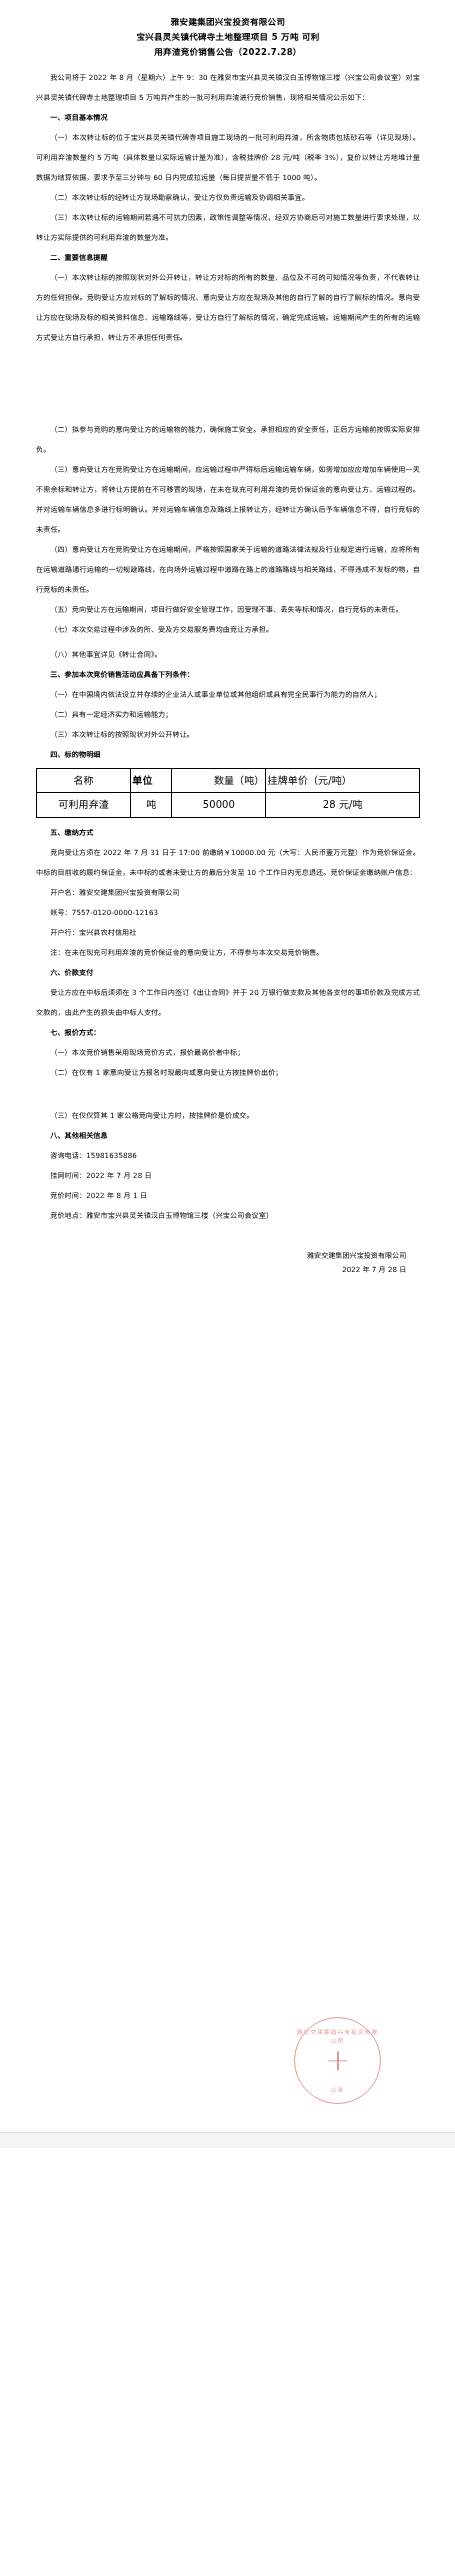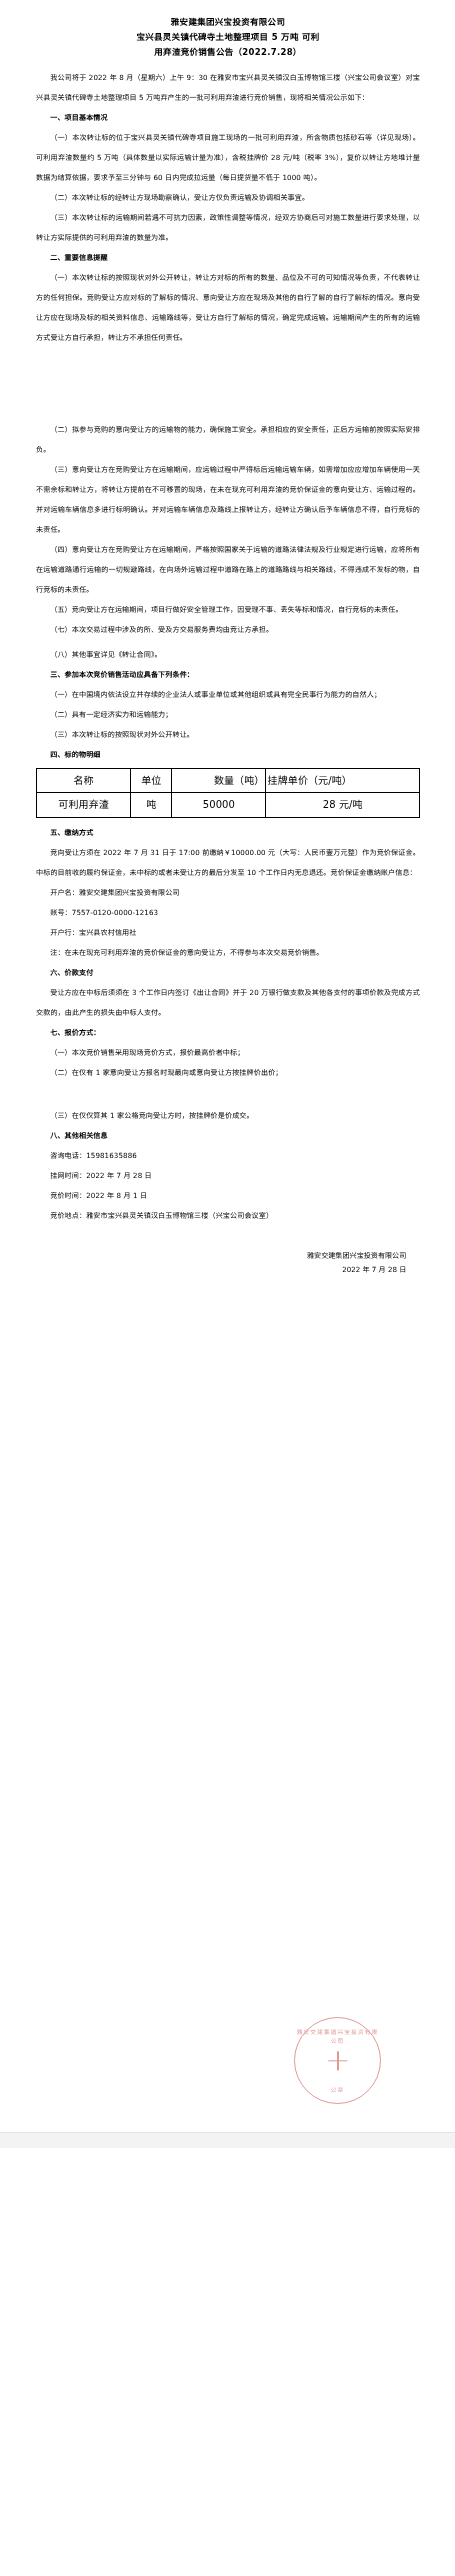--- a/index.html
+++ b/index.html
@@ -129,21 +129,21 @@
       <p class="sec">三、参加本次竞价销售活动应具备下列条件：</p>
       <p class="ind">（一）在中国境内依法设立并存续的企业法人或事业单位或其他组织或具有完全民事行为能力的自然人；</p>
       <p class="ind">（二）具有一定经济实力和运输能力；</p>
       <p class="ind">（三）本次转让标的按照现状对外公开转让。</p>
       <p class="sec">四、标的物明细</p>
 
       <table style="width:100%;border-collapse:collapse;margin:3.4px 0 5.7px 0;font-size:10px;">
         <thead>
           <tr>
             <th style="border:0.6px solid #000;padding:1.7px 1.1px;font-weight:normal;text-align:center;">名称</th>
-            <th style="border:0.6px solid #000;padding:1.7px 1.1px;font-weight:normal;text-align:center;">单位</th>
+            <th style="border:0.6px solid #000;padding:1.7px 1.1px;font-weight:bold;text-align:left;">单位</th>
             <th style="border:0.6px solid #000;padding:1.7px 1.1px;font-weight:normal;text-align:right;">数量（吨）</th>
             <th style="border:0.6px solid #000;padding:1.7px 1.1px;font-weight:normal;">挂牌单价（元/吨）</th>
           </tr>
         </thead>
         <tbody>
           <tr>
             <td style="border:0.6px solid #000;padding:1.7px 1.1px;text-align:center;">可利用弃渣</td>
             <td style="border:0.6px solid #000;padding:1.7px 1.1px;text-align:center;">吨</td>
             <td style="border:0.6px solid #000;padding:1.7px 1.1px;text-align:center;margin-left:36px;">50000</td>
             <td style="border:0.6px solid #000;padding:1.7px 1.1px;text-align:center;">28 元/吨</td>

